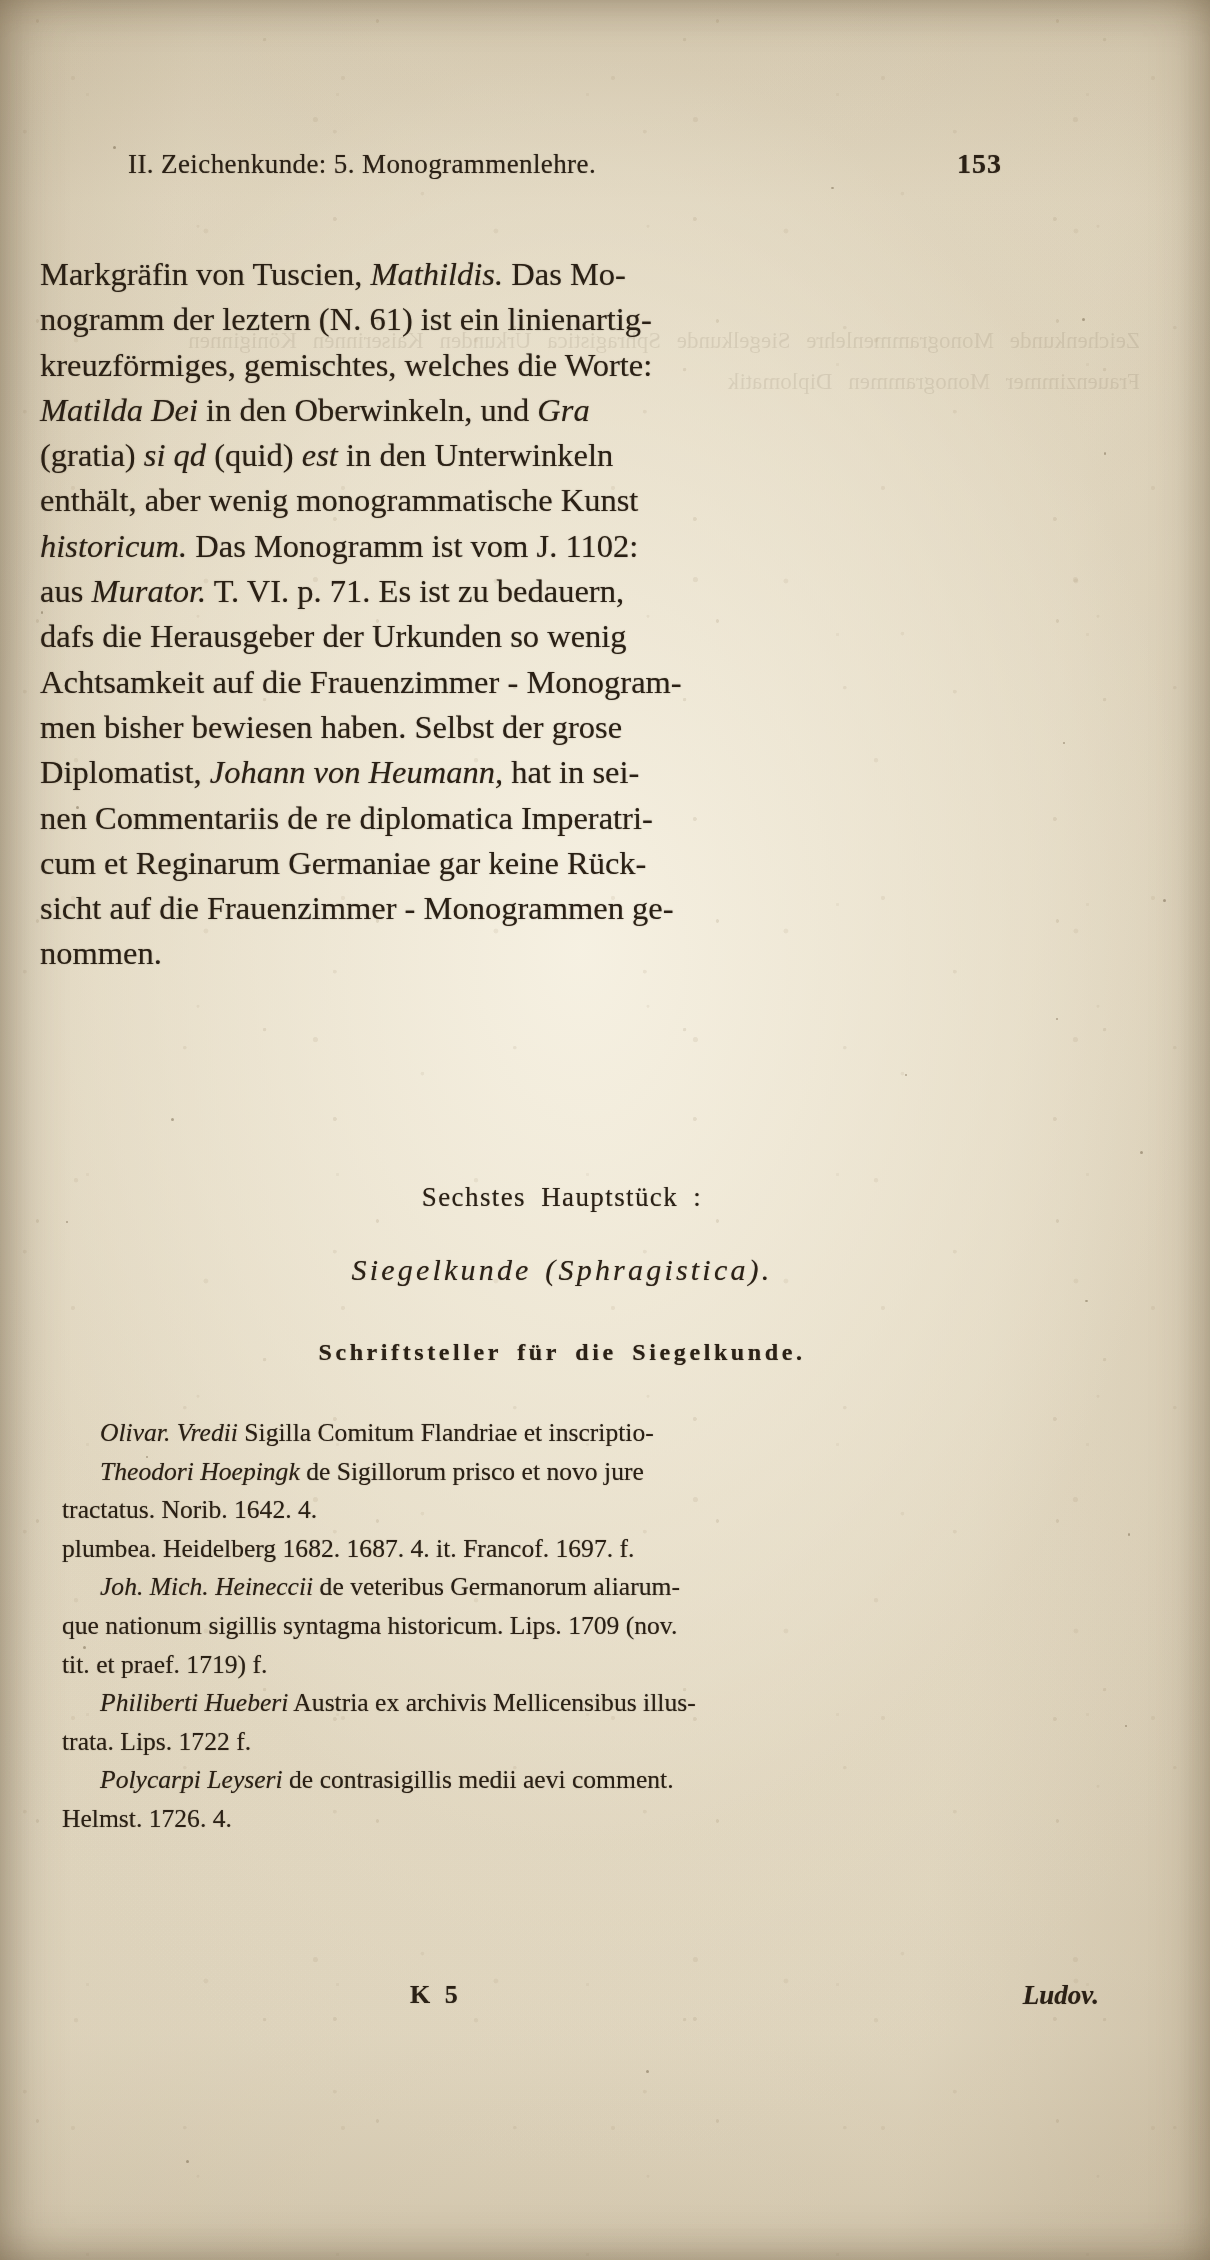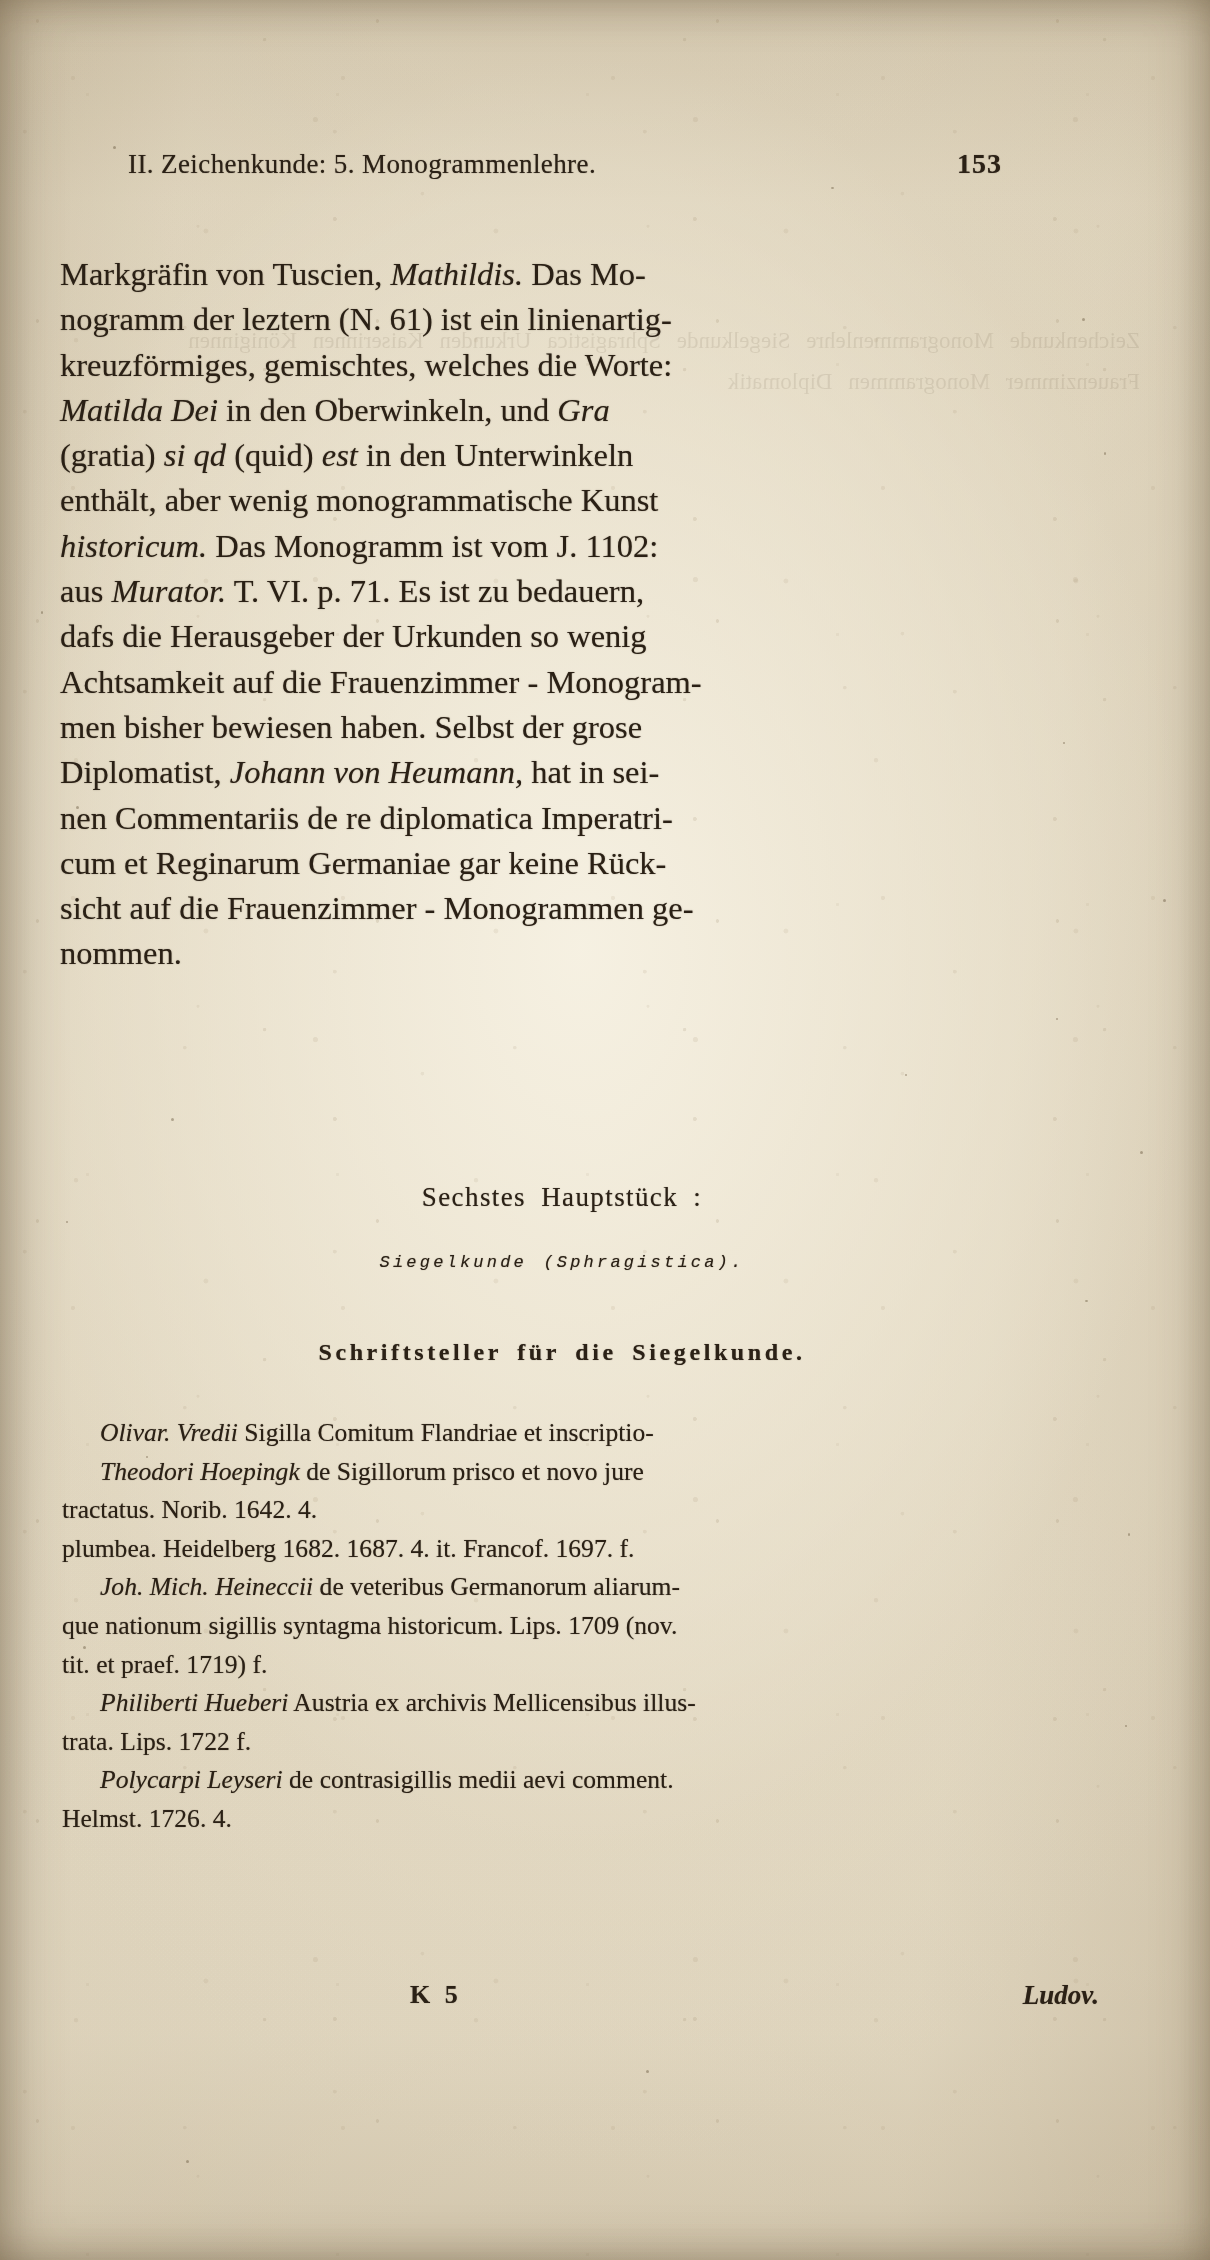--- a/index.html
+++ b/index.html
@@ -108,42 +108,41 @@
   .prose {
     position: absolute;
     left: 40px;
     top: 252px;
     width: 1095px;
     font-size: 32.5px;
     line-height: 45.3px;
     color: #2a2015;
     text-shadow: 0 0 1.2px rgba(44,32,18,.5);
   }
-  .prose .ln { white-space: nowrap; margin-left: 20px; }
+  .prose .ln { white-space: nowrap; }
   .prose i, .hdr i, .bib i { font-style: italic; }
 
   
   .head-block { position: absolute; left: 0; width: 1124px; text-align: center; }
   .h-chapter {
     top: 1182px;
     font-size: 27px;
     letter-spacing: 1.4px;
     word-spacing: 7px;
     color: #2b2116;
     text-shadow: 0 0 1px rgba(40,30,18,.5);
   }
   .h-subject {
     top: 1253px;
-    font-size: 17px;
+    font-size: 30px;
     font-style: italic;
     letter-spacing: 3.2px;
     word-spacing: 3px;
     color: #2b2116;
     text-shadow: 0 0 1px rgba(40,30,18,.5);
-    font-family: Liberation Mono, monospace;
   }
   .h-section {
     top: 1339px;
     font-size: 24px;
     font-weight: bold;
     letter-spacing: 3.6px;
     word-spacing: 6px;
     color: #2b2116;
     text-shadow: 0 0 1px rgba(40,30,18,.55);
   }

